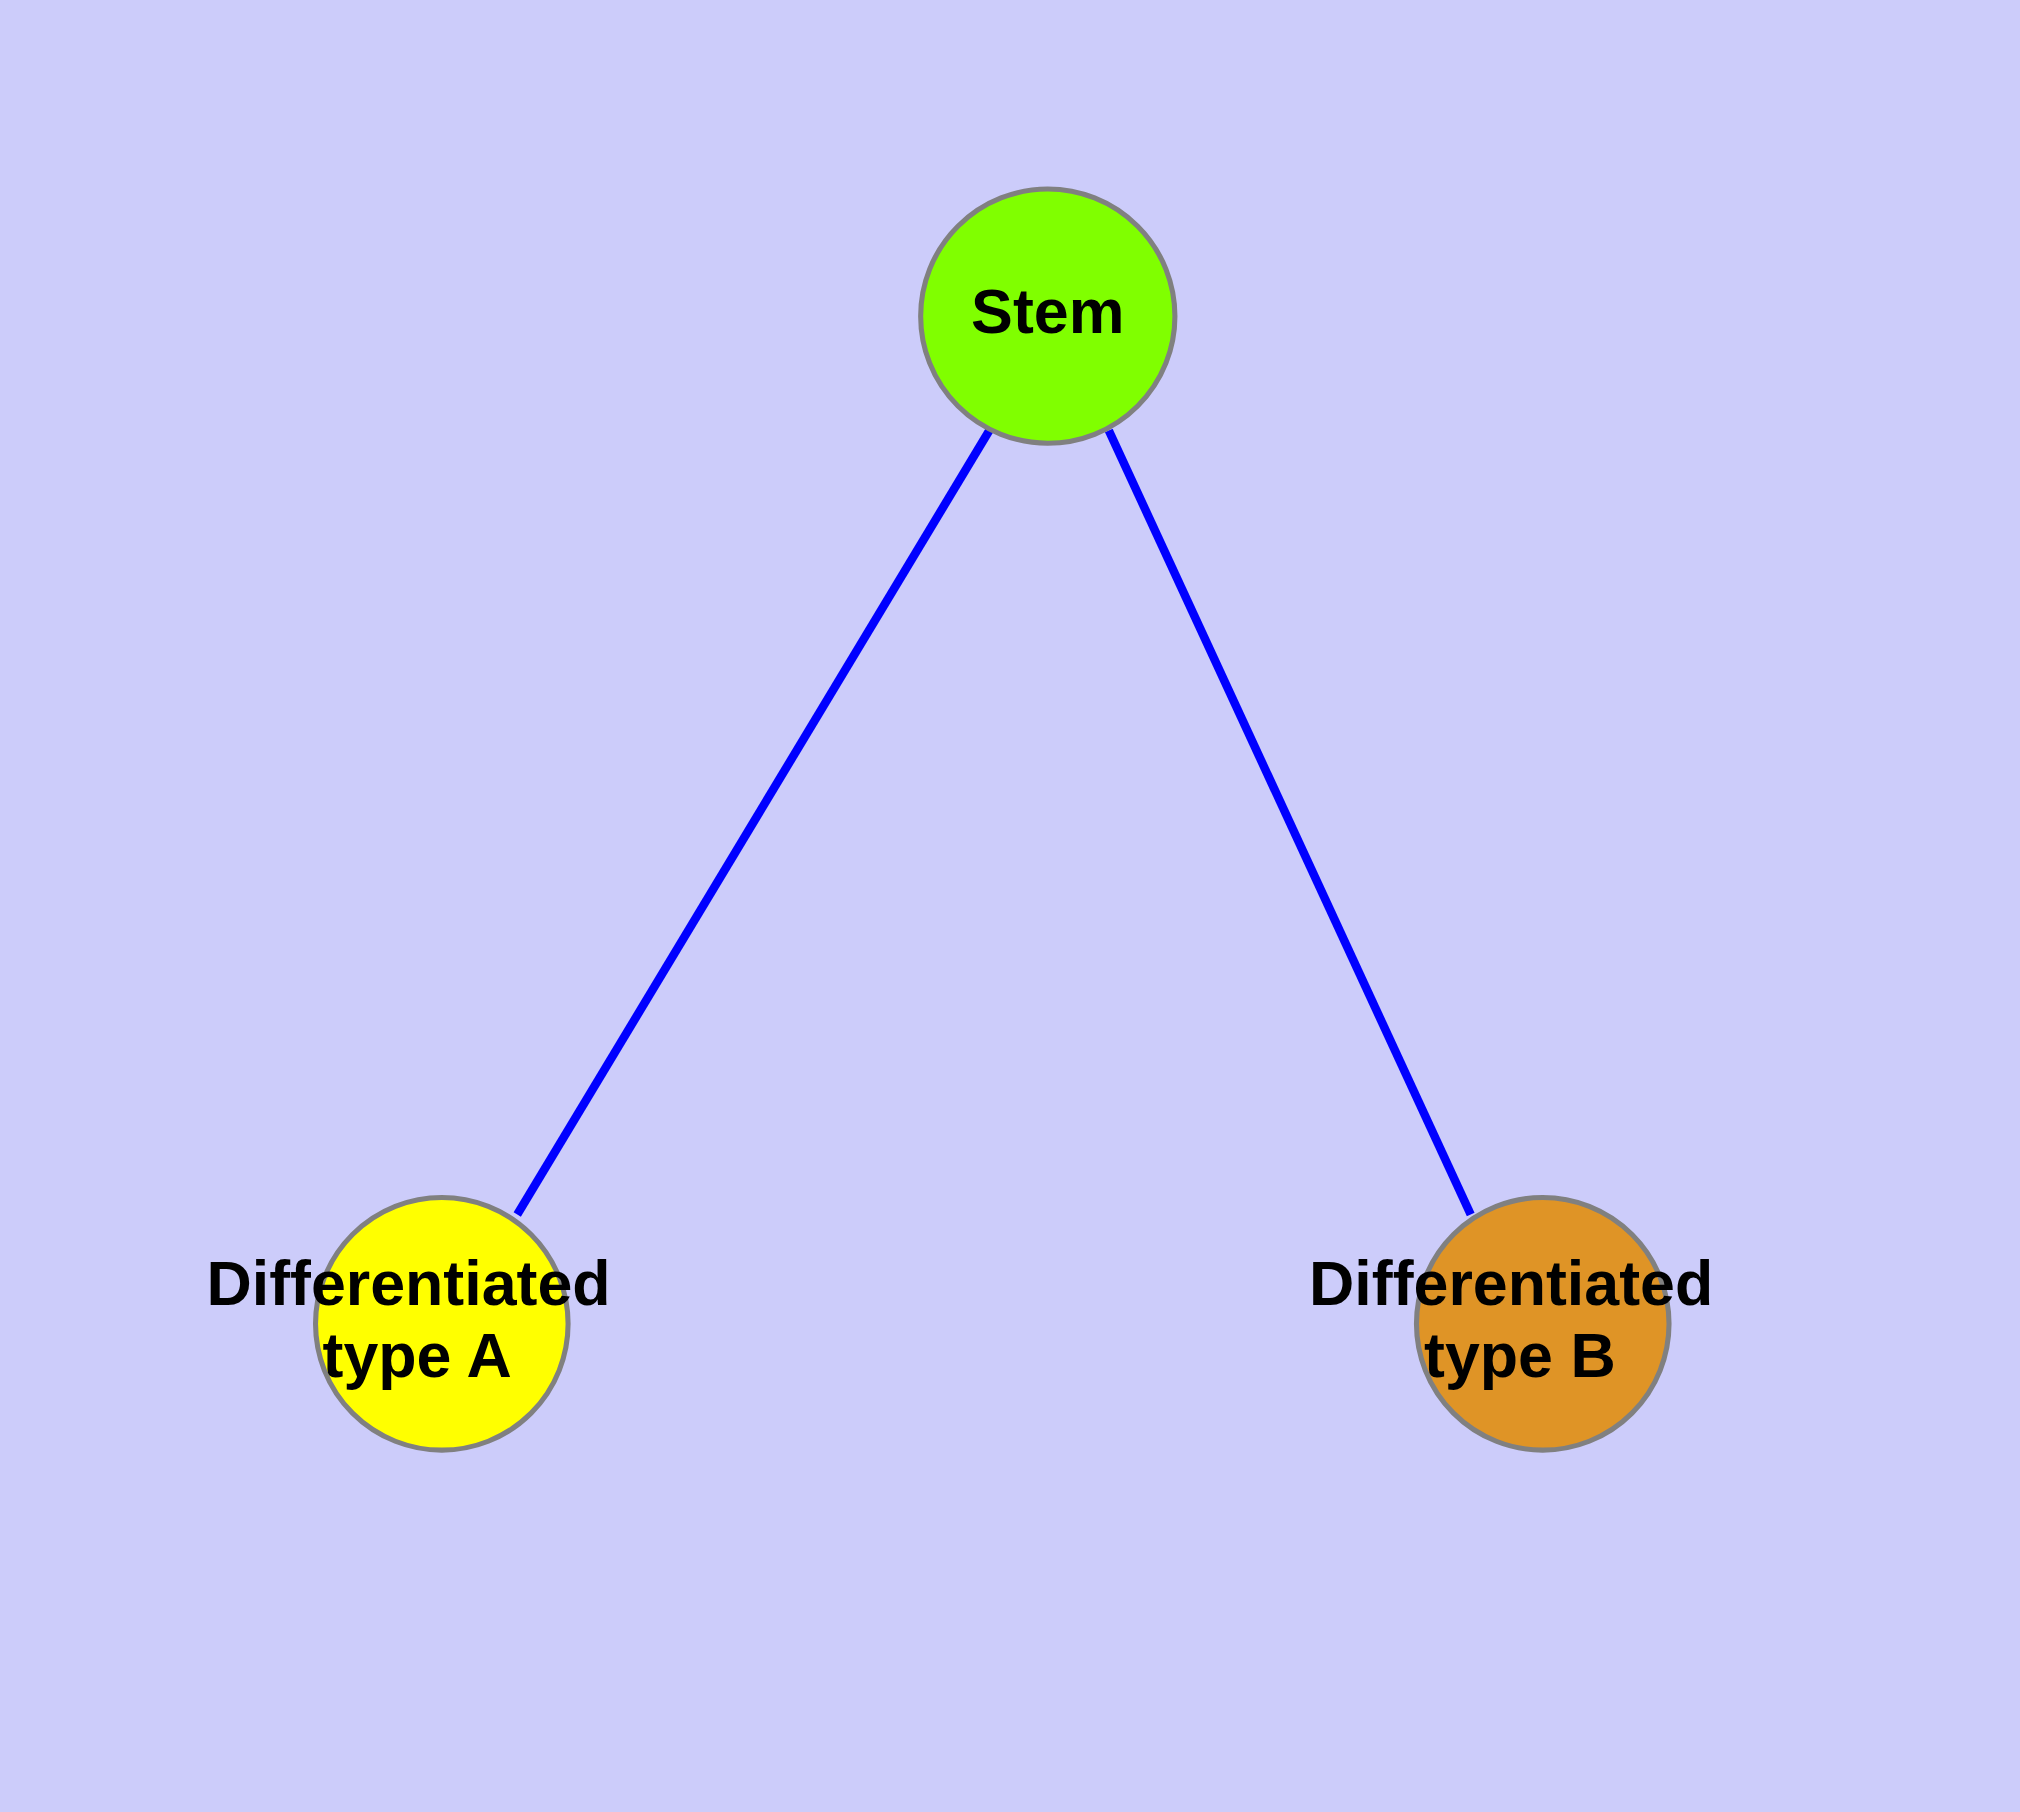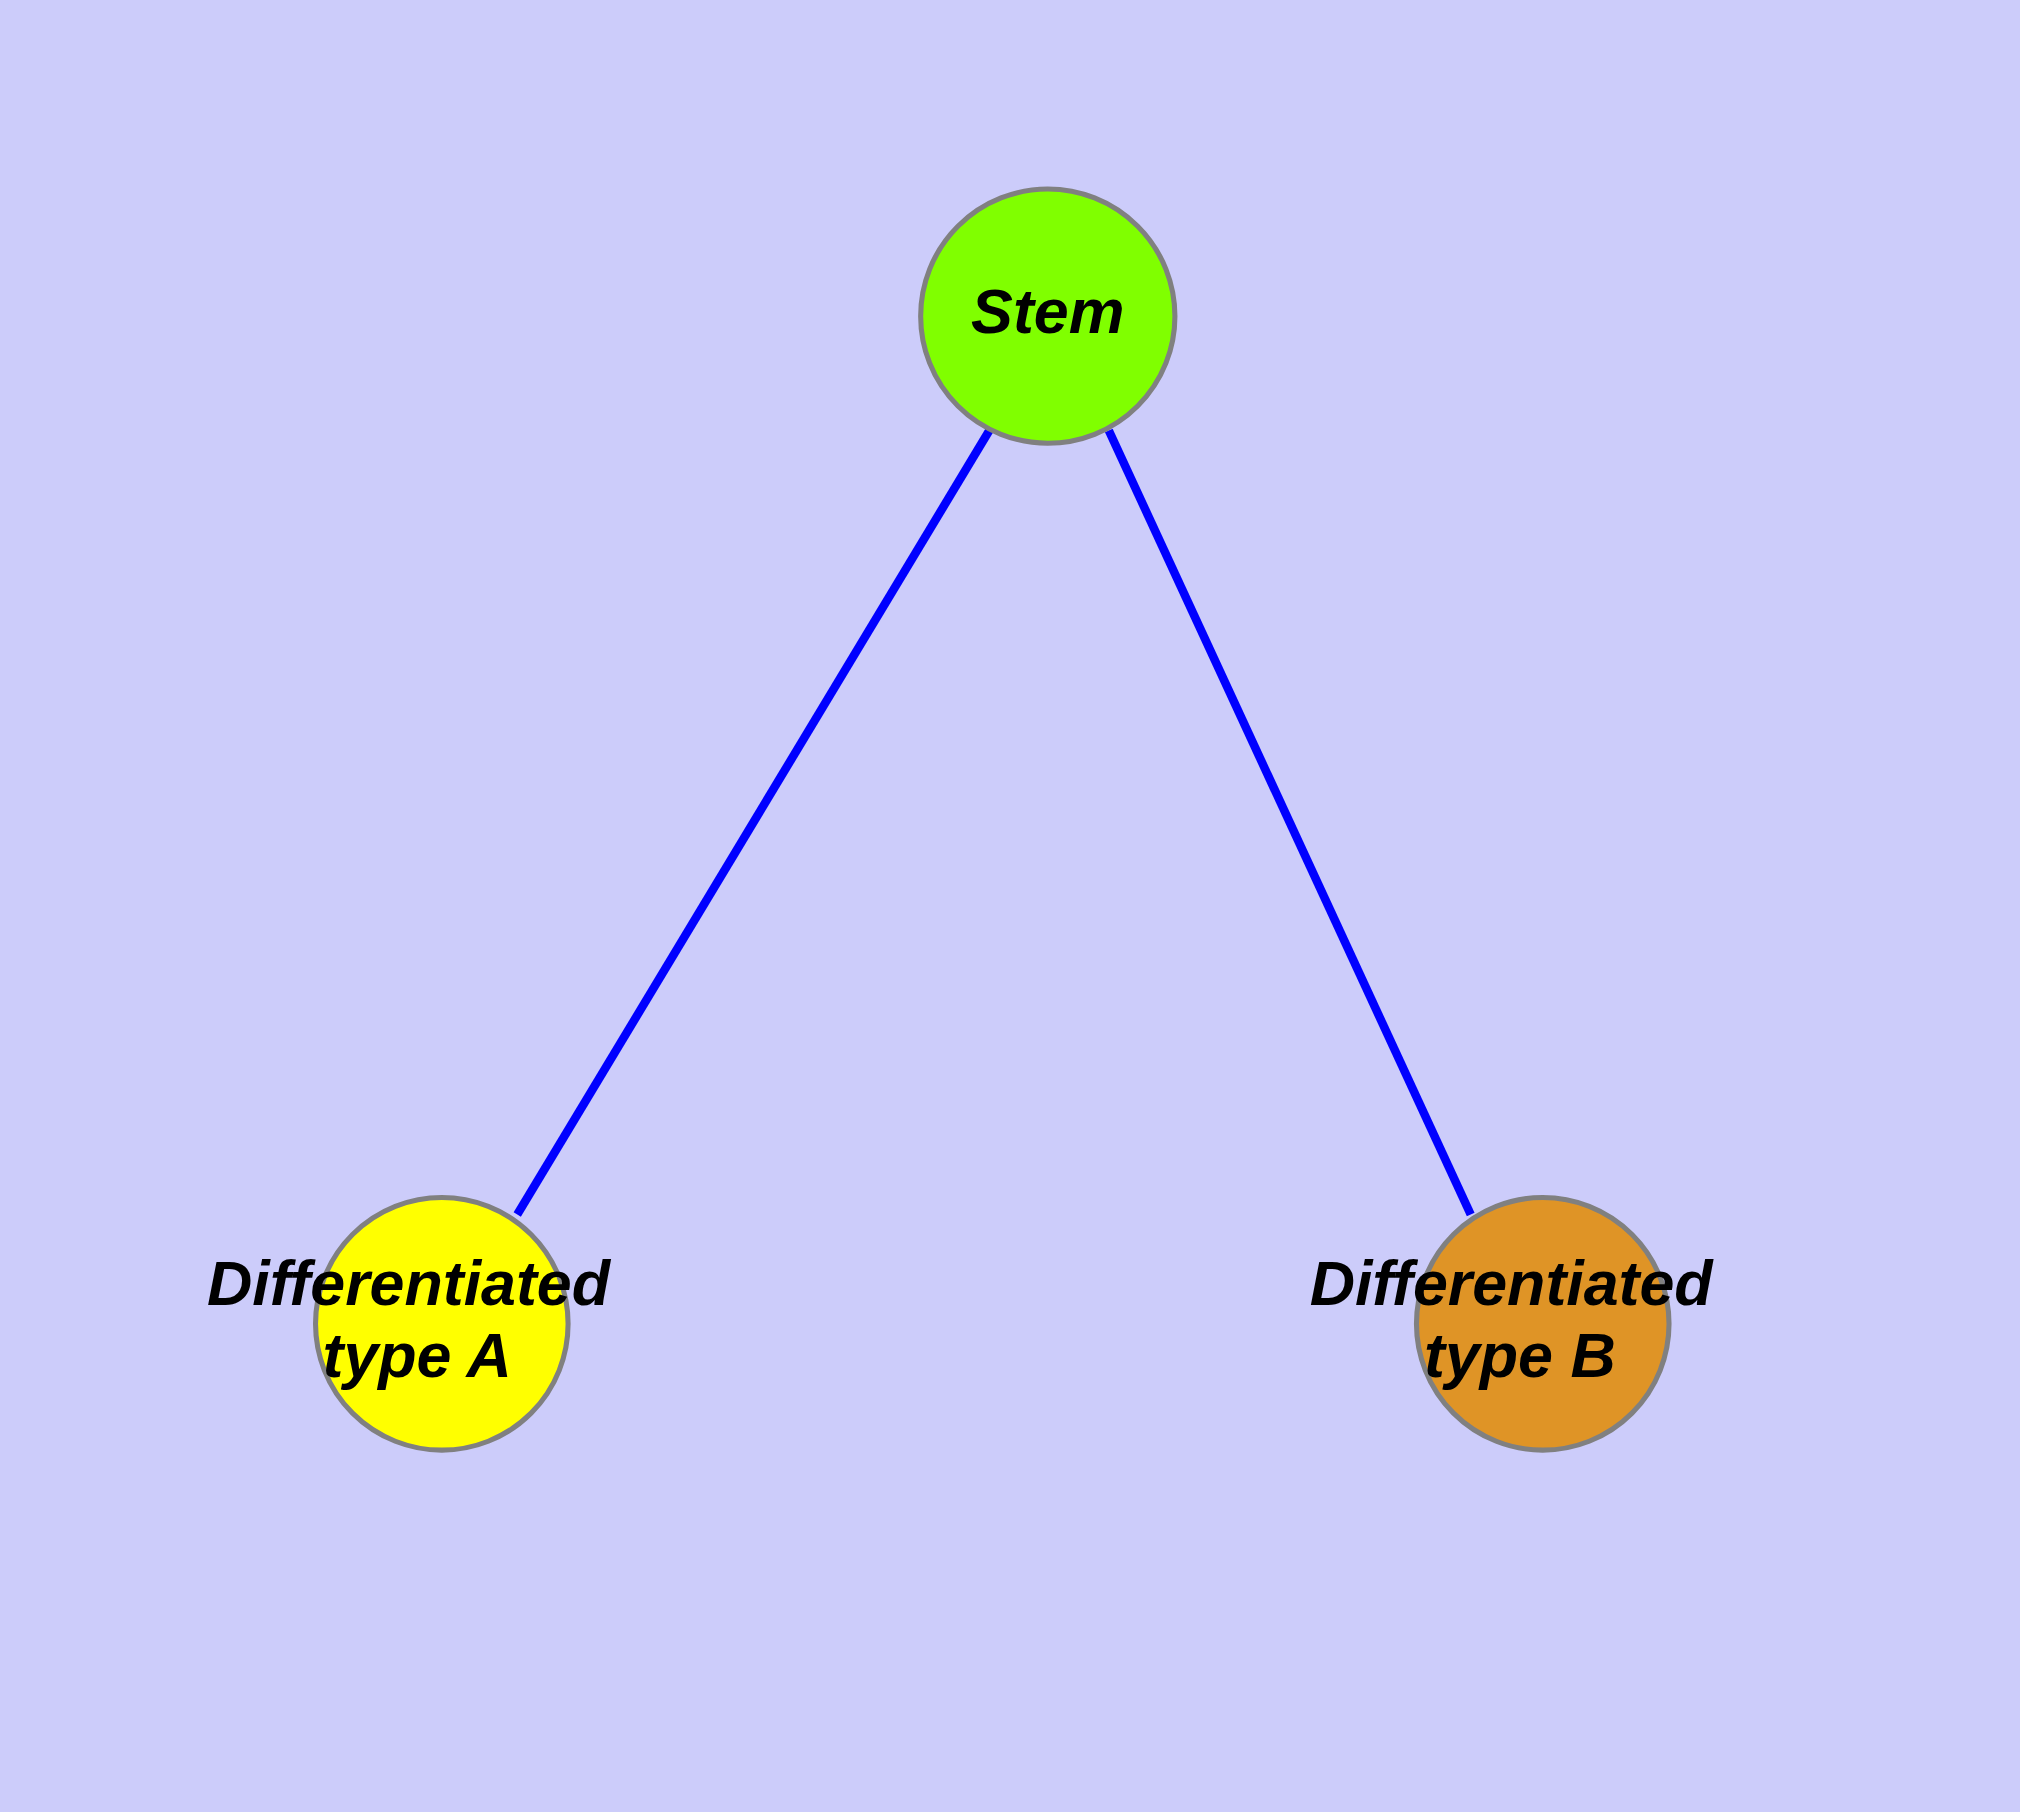--- a/index.html
+++ b/index.html
@@ -31,21 +31,21 @@
     text-anchor: middle;
     dominant-baseline: middle;
     paint-order: normal;
   }
   .node-circle { stroke: #808080; }
   .edge-line { stroke: #0000ff; stroke-linecap: butt; }
 </style>
 </head>
 <body>
 
-<div id="stage" style="width: 2021px; height: 1812px; background: rgb(204, 204, 250); font-style: italic;">
+<div id="stage" style="width: 2021px; height: 1812px; background: rgb(204, 204, 250);">
   <svg id="graph-svg" viewBox="0 0 2384 2138" xmlns="http://www.w3.org/2000/svg" style="width: 2021px; height: 1812px;">
 
     <rect id="bg-rect" x="0" y="0" width="2384" height="2138" fill="#ccccfa"></rect>
 
     <g>
       <line class="edge-line" id="edge-0" x1="1167" y1="508" x2="610" y2="1433" stroke="#0000ff" stroke-width="10"></line>
       <line class="edge-line" id="edge-1" x1="1308" y1="508" x2="1735" y2="1433" stroke="#0000ff" stroke-width="10"></line>
     </g>
 
     <g>

